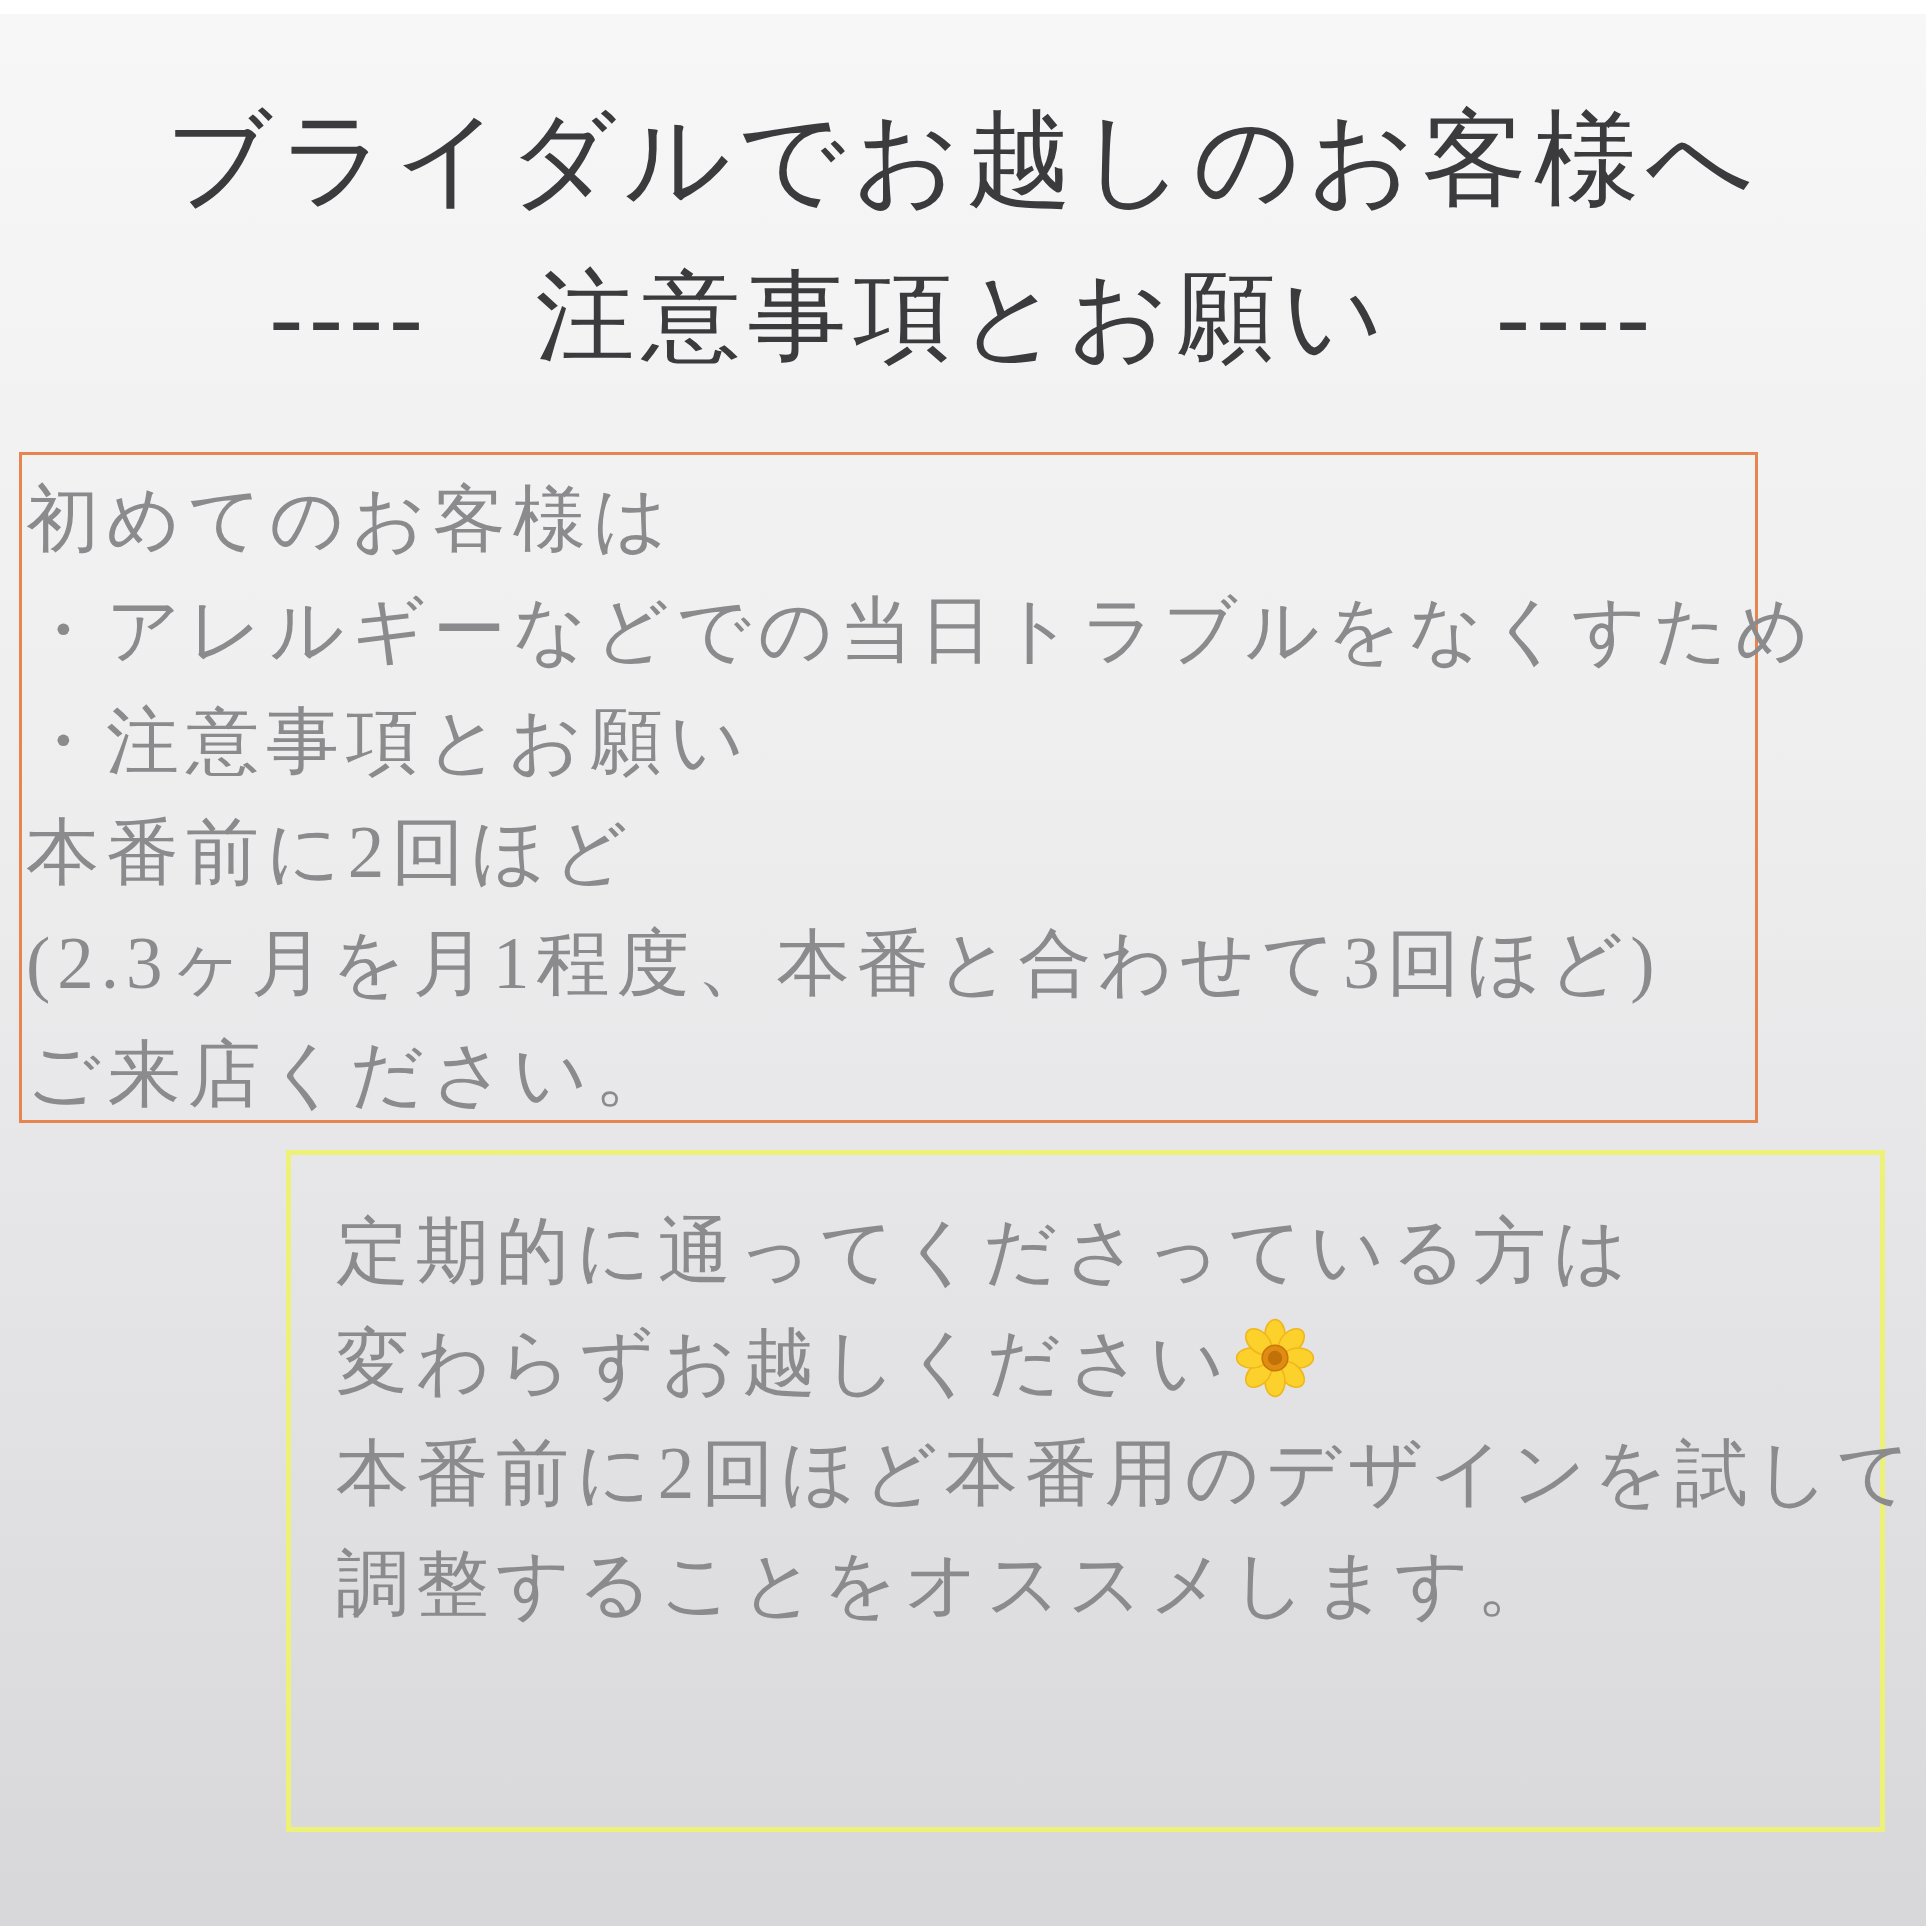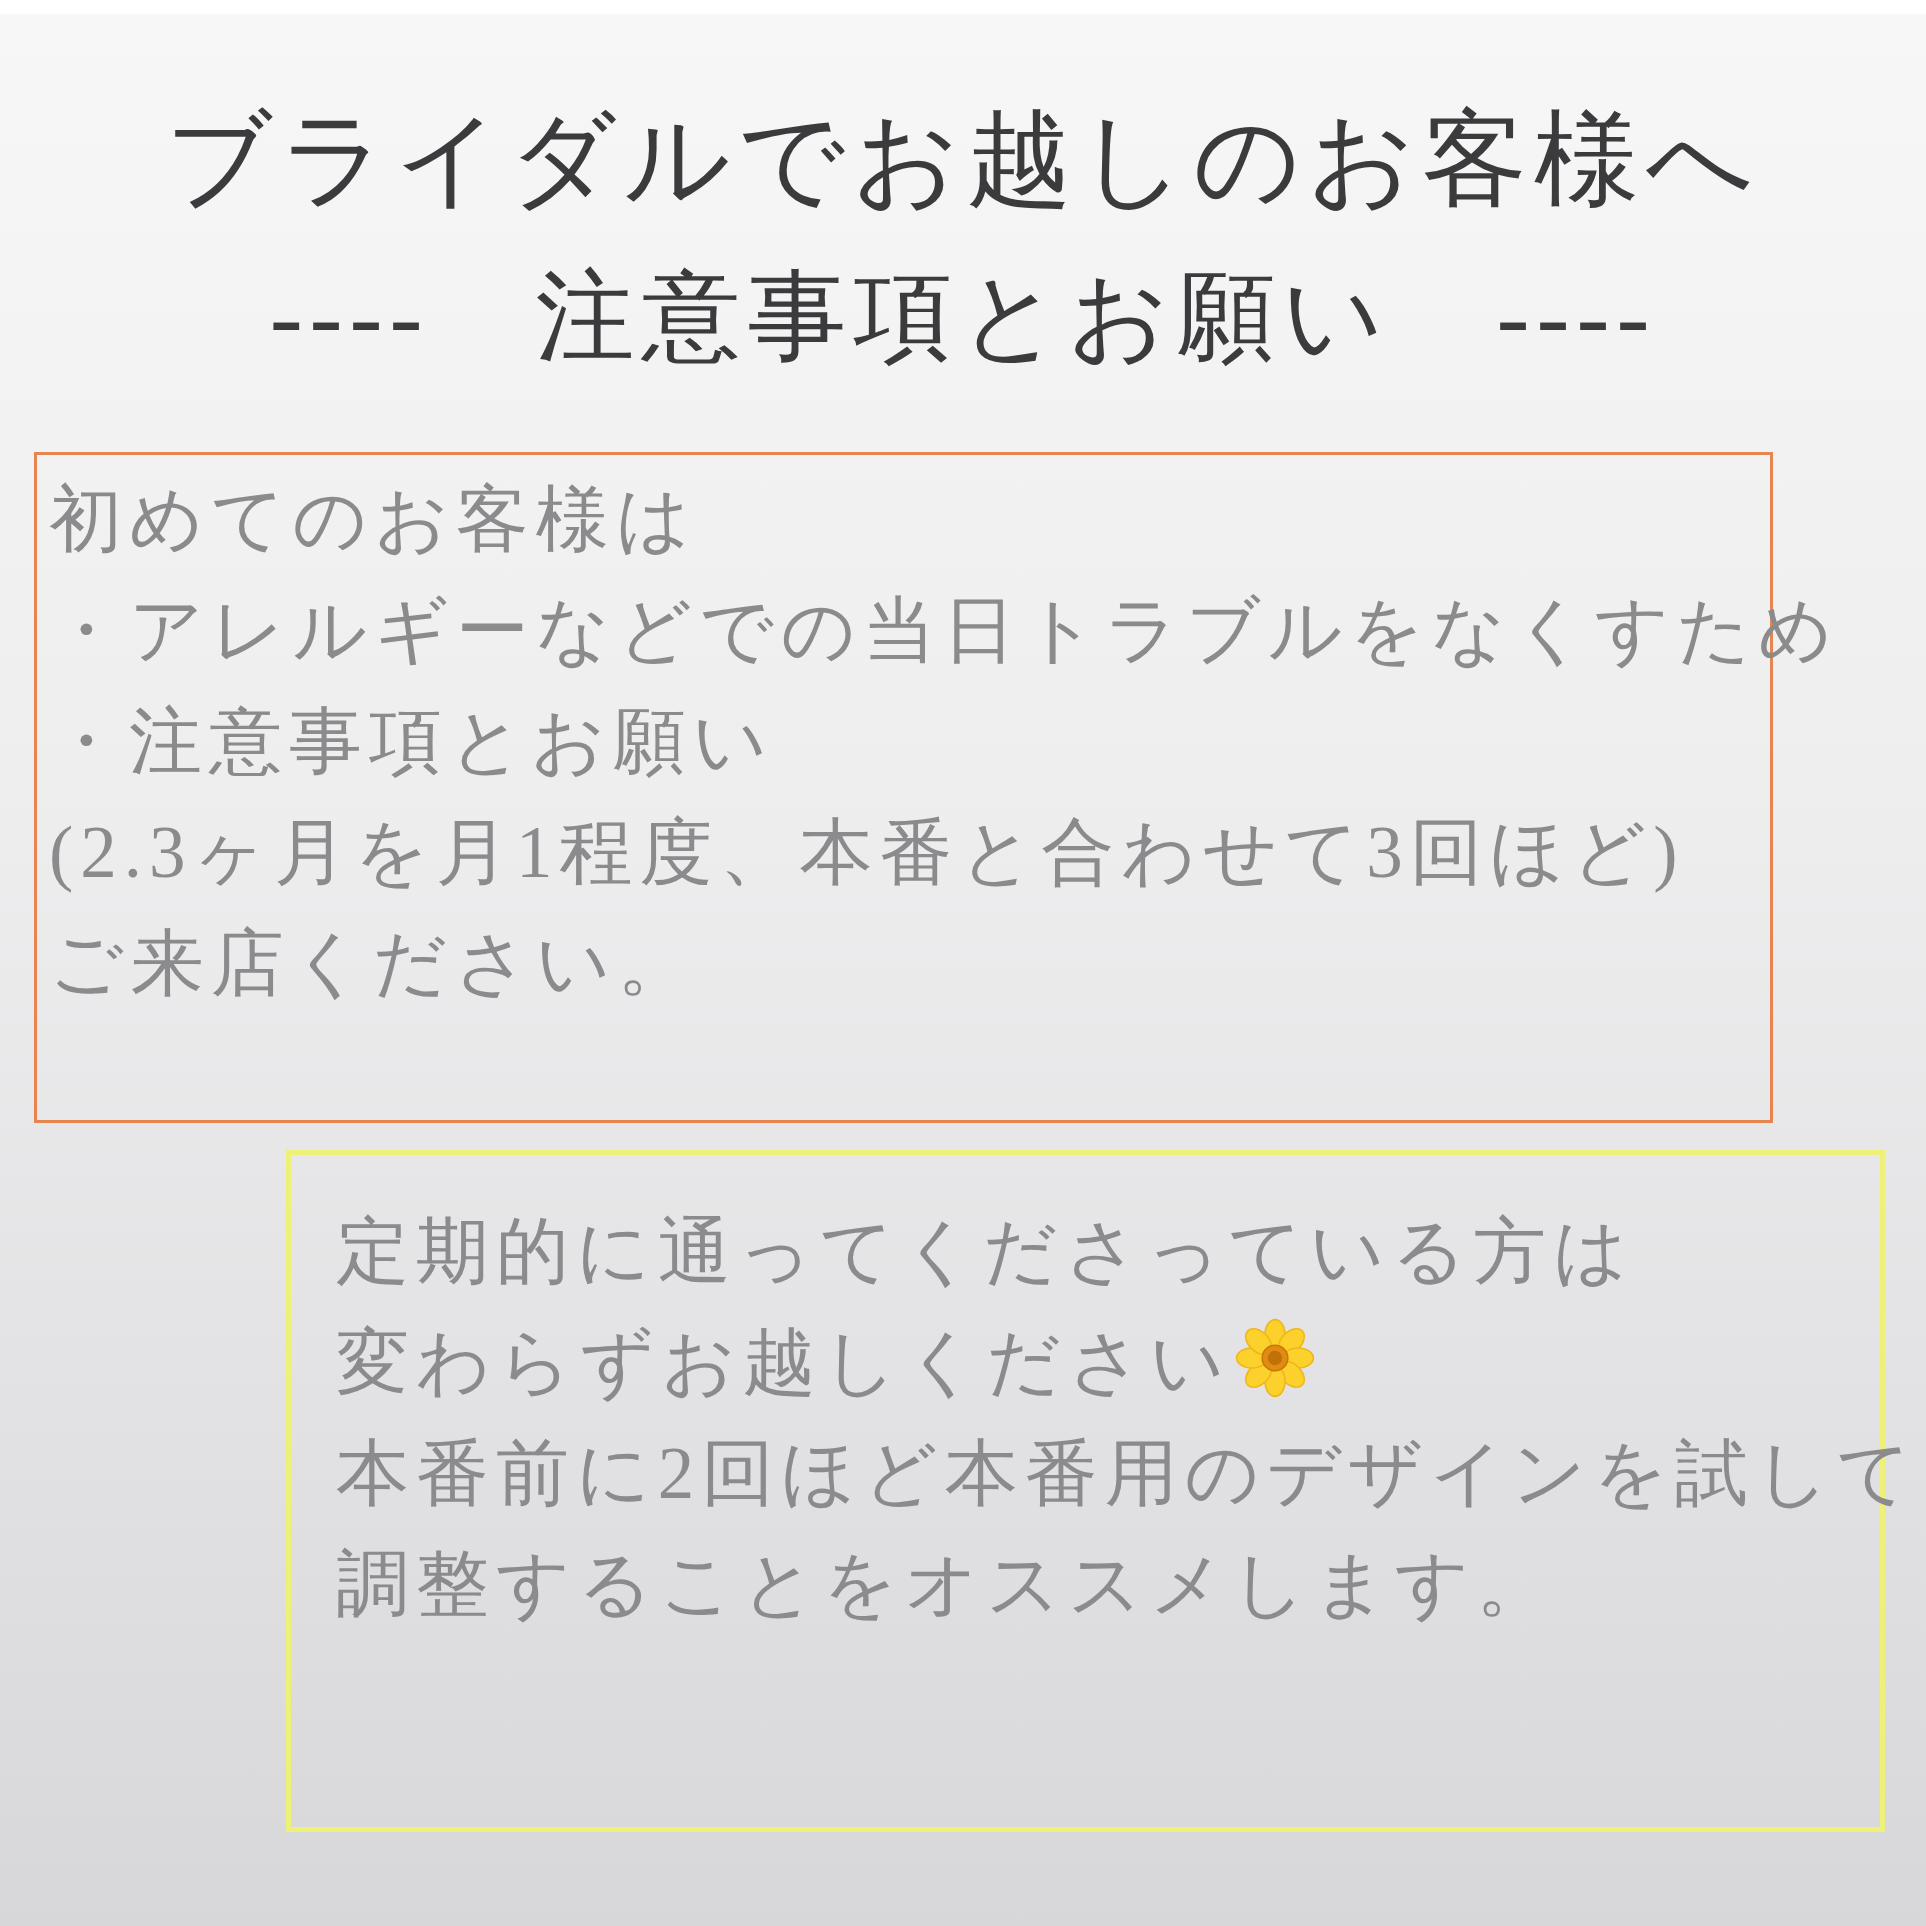--- a/index.html
+++ b/index.html
@@ -24,23 +24,23 @@
     position: absolute; top: 228px; left: 0; width: 100%;
     text-align: center; white-space: nowrap;
     font-size: 99px; line-height: 150px; letter-spacing: 7px;
     color: #3b3b3d; font-weight: 400;
   }
   .notice-box {
     position: absolute; box-sizing: border-box;
     background: transparent;
   }
   .box-first-visit {
-    left: 34px; top: 438px; width: 1739px; height: 671px;
+    left: 19px; top: 438px; width: 1739px; height: 671px;
     border: 3px solid #e6854f;
-    padding: 9px 10px 0 12px;
+    padding: 9px 10px 0 4px;
   }
   .box-regular {
     left: 286px; top: 1136px; width: 1599px; height: 682px;
     border: 5px solid #edf178;
     padding: 41px 10px 0 45px;
   }
   .notice-line {
     white-space: nowrap;
     font-size: 73px; line-height: 111px; letter-spacing: 7px;
     color: #8b8b8d;
@@ -58,20 +58,21 @@
 <div class="page">
 
   <div class="title-line-1">ブライダルでお越しのお客様へ</div>
 
   <div class="title-line-2">----　注意事項とお願い　----</div>
 
   <div class="notice-box box-first-visit">
     <div class="notice-line">初めてのお客様は</div>
     <div class="notice-line">・アレルギーなどでの当日トラブルをなくすため</div>
     <div class="notice-line">・注意事項とお願い</div>
+    <div class="notice-line">本番前に2回ほど</div>
     <div class="notice-line">(2.3ヶ月を月1程度、本番と合わせて3回ほど)</div>
     <div class="notice-line">ご来店ください。</div>
   </div>
 
   <div class="notice-box box-regular">
     <div class="notice-line">定期的に通ってくださっている方は</div>
     <div class="notice-line">
       <span>変わらずお越しください</span><span class="blossom"><svg viewBox="0 0 100 100" width="80" height="80" style="width:100%;height:100%;">
           <g>
             <g transform="rotate(0 50 50)">

